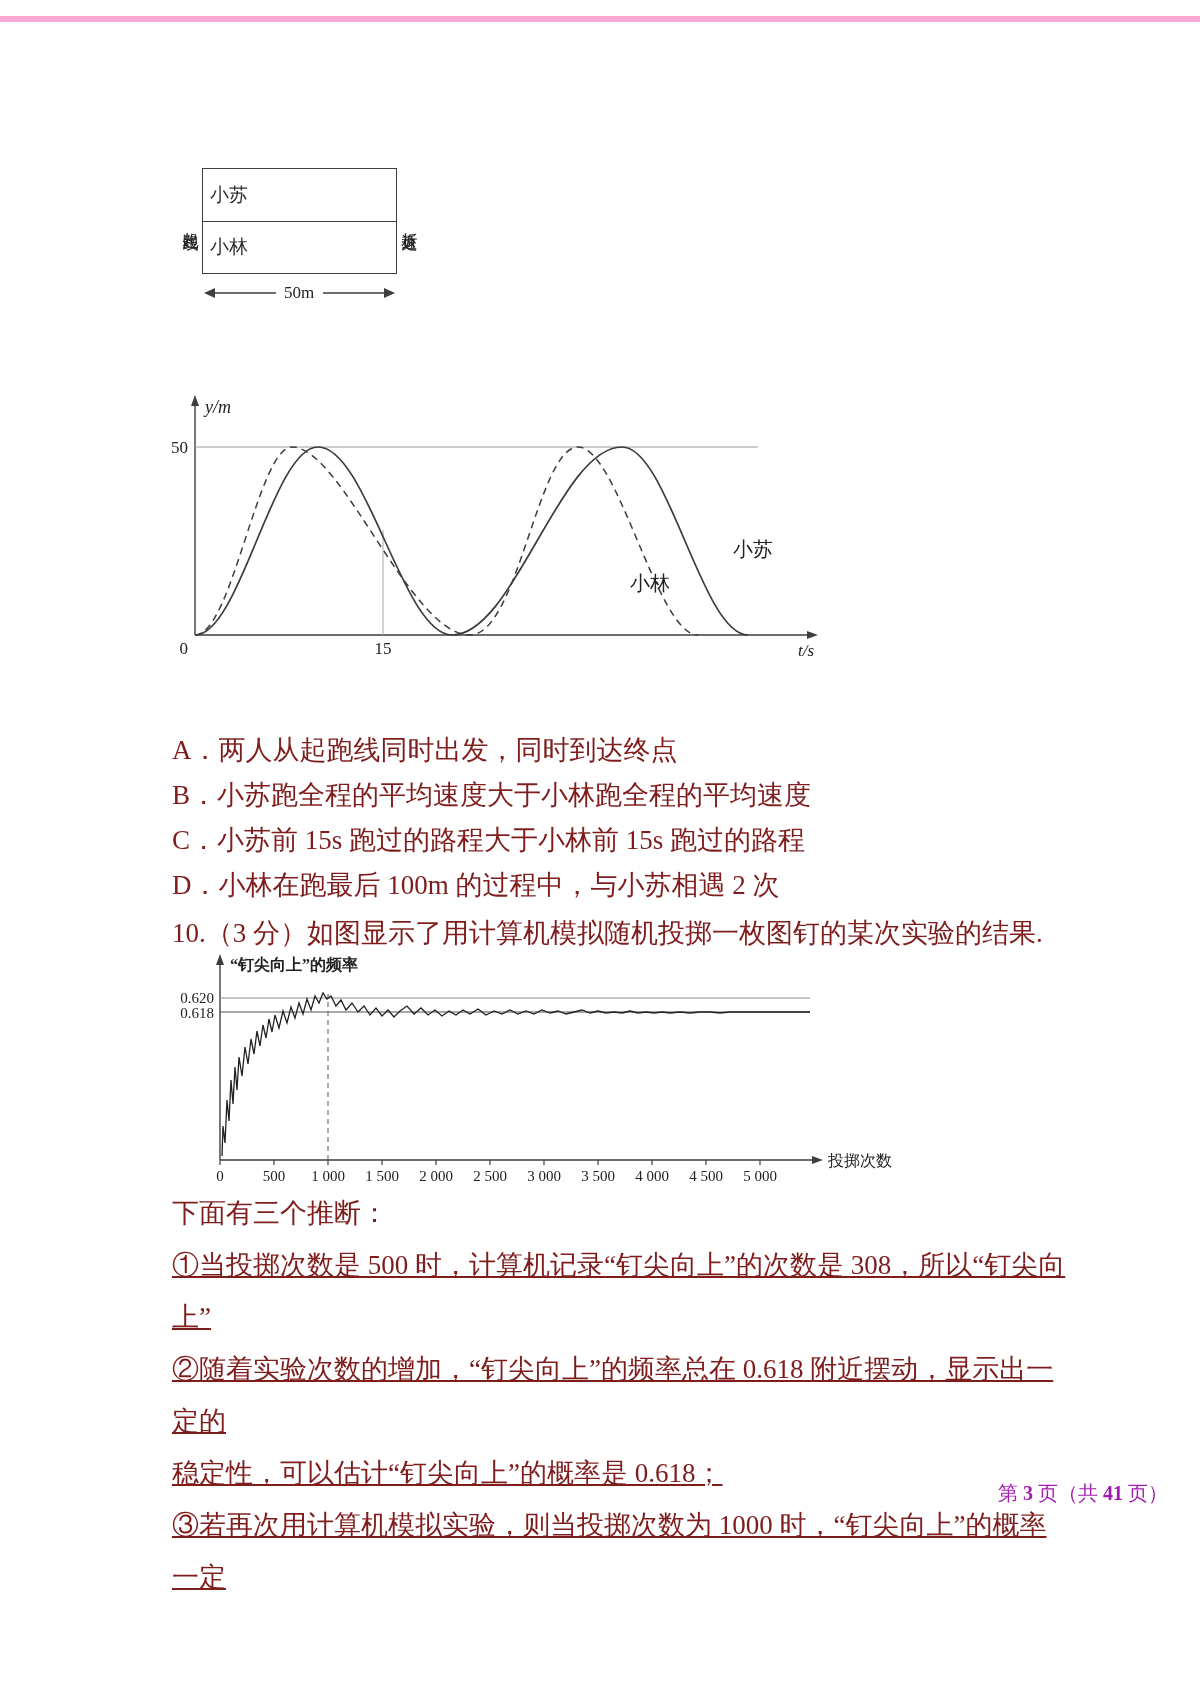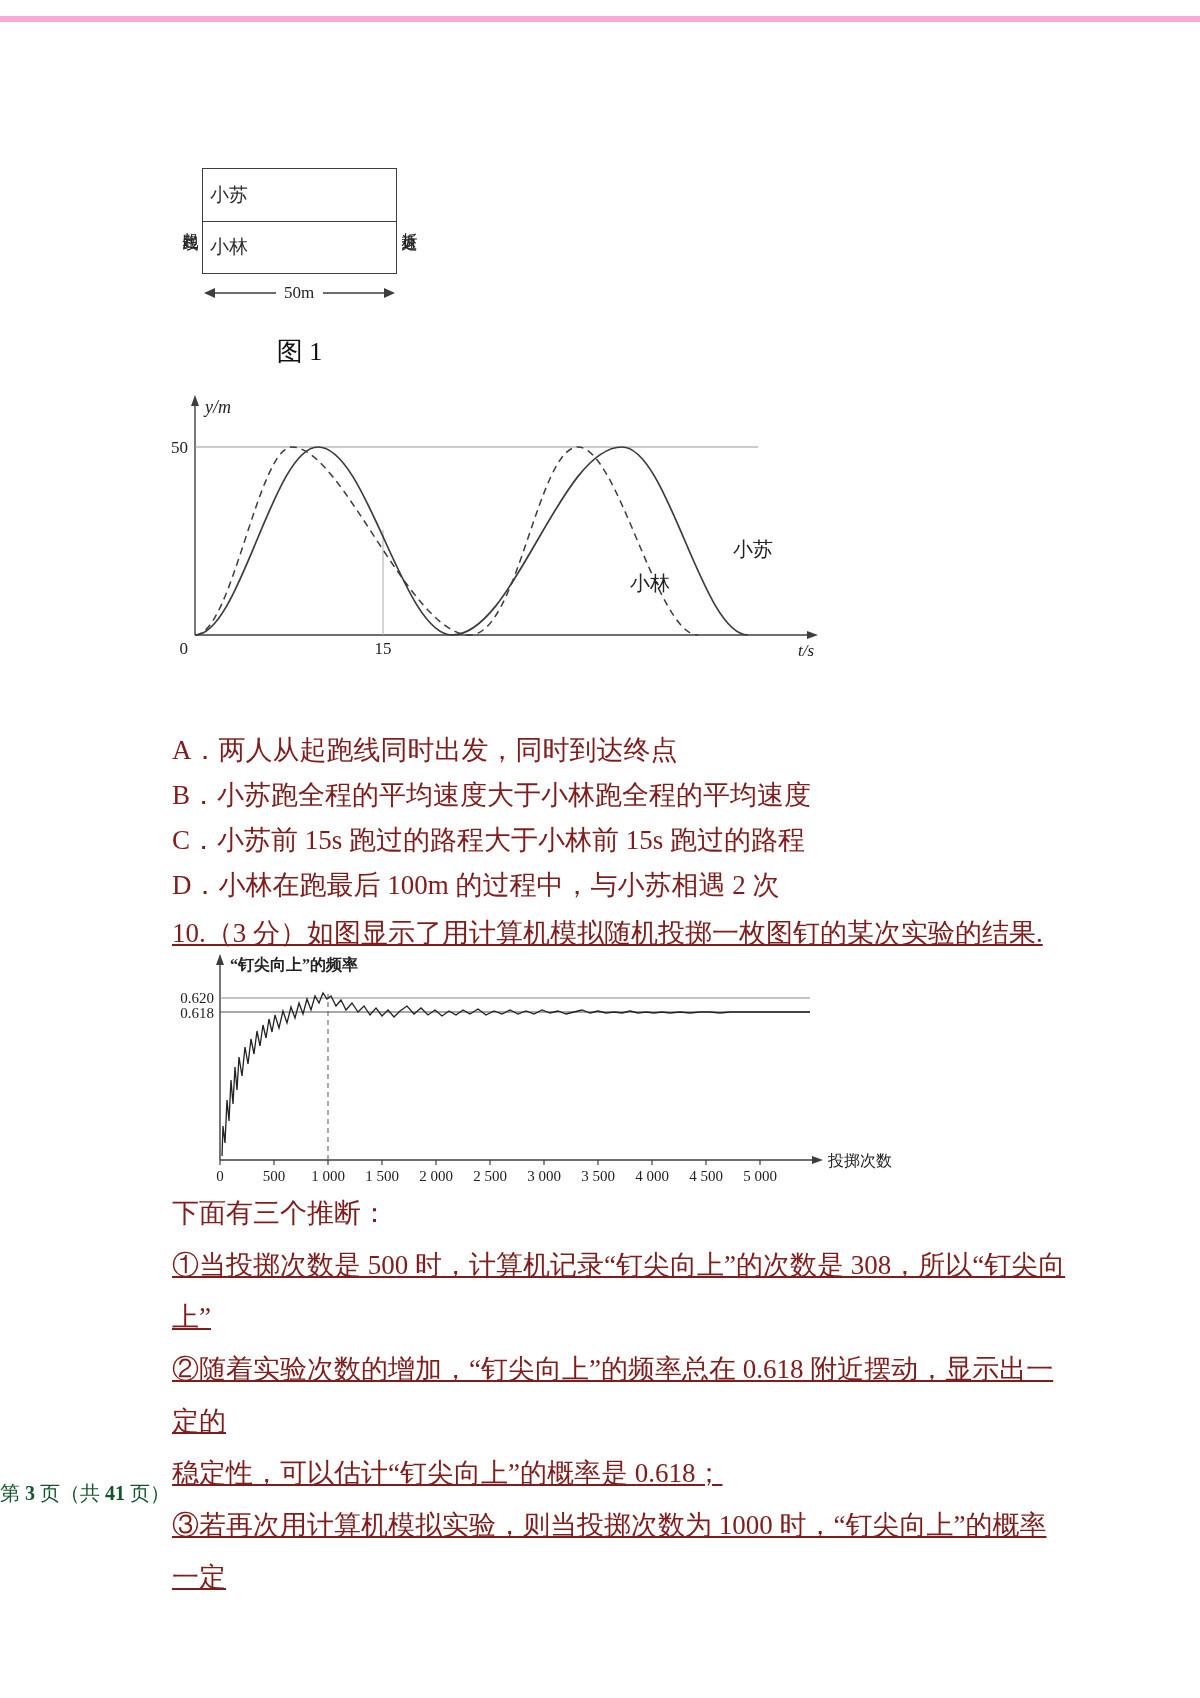--- a/index.html
+++ b/index.html
@@ -30,25 +30,25 @@
   .caption { position: absolute; font-size: 26px; color: #111; text-align: center; }
 
   
   .fig2 { position: absolute; left: 170px; top: 368px; }
   .pinchart { position: absolute; left: 170px; top: 928px; }
 
   
   .txt { position: absolute; left: 172px; font-size: 27px; color: #7f1d1d; }
   .opts { top: 706px; }
   .opt { line-height: 45px; white-space: nowrap; }
-  .q10 { top: 893px; line-height: 36px; text-decoration: underline; }
+  .q10 { top: 893px; line-height: 36px; }
   .intro { top: 1172px; line-height: 38px; }
   .paras { top: 1217px; width: 900px; }
   .para { line-height: 52px; text-decoration: underline; }
-  .footer { position: absolute; left: 0; top: 1458px; width: 1168px; text-align: left; font-size: 20px; color:#14532d; }
+  .footer { position: absolute; left: 0; top: 1458px; width: 1168px; text-align: right; font-size: 20px; color:#a21caf; }
   .b { font-weight: bold; }
 </style>
 </head>
 <body>
 
 <div class="page">
 
   <div class="fig1">
     <div class="fig1-row">
       <div class="vlabel">起跑线</div>
@@ -63,21 +63,20 @@
       <div class="vlabel">折返处</div>
     </div>
     <svg class="arrow50" width="195" height="30" viewBox="0 0 195 30">
       <polygon points="2,19 13,14 13,24" fill="#3e3e3e"></polygon>
       <line x1="12" y1="19" x2="74" y2="19" stroke="#3e3e3e" stroke-width="1.4"></line>
       <text x="97" y="24" font-size="17" text-anchor="middle">50m</text>
       <line x1="121" y1="19" x2="183" y2="19" stroke="#3e3e3e" stroke-width="1.4"></line>
       <polygon points="193,19 182,14 182,24" fill="#3e3e3e"></polygon>
     </svg>
   </div>
-  <div class="caption" style="left:178px; top:312px; width:243px;">图 1</div>
 
   <svg class="fig2" width="660" height="272" viewBox="0 0 660 272">
     <line x1="25" y1="245" x2="25" y2="12" stroke="#3e3e3e" stroke-width="1.4"></line>
     <polygon points="25,5 21,16 29,16" fill="#3e3e3e"></polygon>
     <line x1="25" y1="245" x2="638" y2="245" stroke="#3e3e3e" stroke-width="1.4"></line>
     <polygon points="648,245 637,241 637,249" fill="#3e3e3e"></polygon>
     <line x1="25" y1="57" x2="588" y2="57" stroke="#9a9a9a" stroke-width="1"></line>
     <line x1="213" y1="245" x2="213" y2="140" stroke="#aaaaaa" stroke-width="1"></line>
     <path d="M 25 245 C 70 245, 103 57, 148 57 C 197 57, 233 245, 282 245 C 344 245, 390 57, 452 57 C 498 57, 532 245, 578 245" fill="none" stroke="#3c3c3c" stroke-width="1.7"></path>
     <path d="M 25 245 C 62 245, 88 57, 122 57 C 172 57, 240 245, 300 245 C 348 245, 368 57, 408 57 C 448 57, 487 245, 528 245" fill="none" stroke="#3c3c3c" stroke-width="1.5" stroke-dasharray="7 5"></path>

